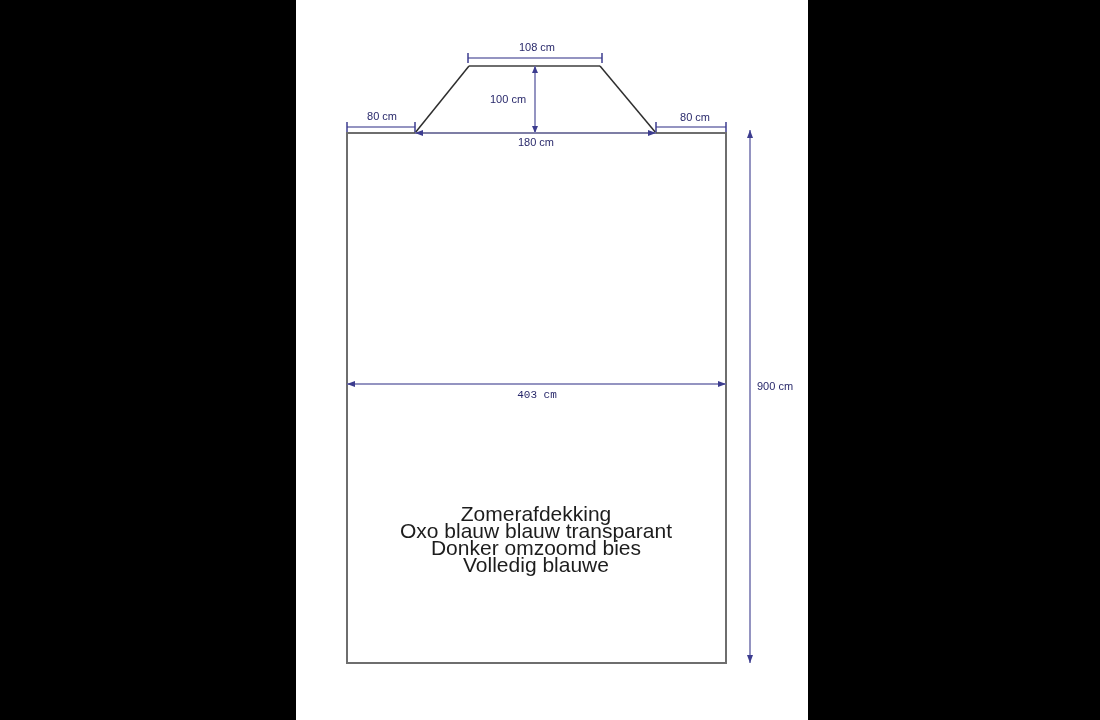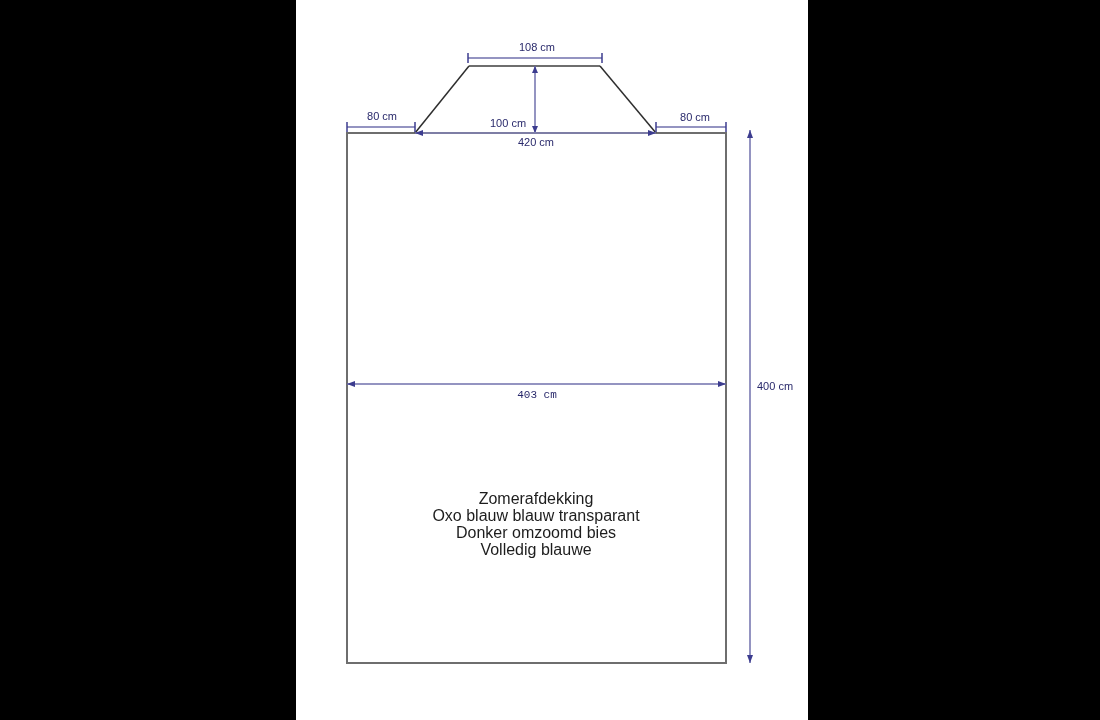--- a/index.html
+++ b/index.html
@@ -30,25 +30,25 @@
     font-size: 11px;
     line-height: 14px;
     white-space: nowrap;
   }
   .dim-label.centered {
     transform: translateX(-50%);
   }
   .desc-block {
     position: absolute;
     left: 240px;
-    top: 490px;
+    top: 505px;
     transform: translateX(-50%);
     text-align: center;
     color: #1d1d1d;
-    font-size: 16px;
+    font-size: 21px;
     line-height: 17px;
     white-space: nowrap;
   }
 </style>
 </head>
 <body>
 
 <div class="stage">
   <div class="canvas">
 
@@ -84,31 +84,31 @@
       <polygon points="51,384 59,381 59,387" fill="#3c3c8f"></polygon>
       <polygon points="430,384 422,381 422,387" fill="#3c3c8f"></polygon>
 
       <line x1="454" y1="130" x2="454" y2="663" stroke="#7070ad" stroke-width="1.5"></line>
       <polygon points="454,130 451,138 457,138" fill="#3c3c8f"></polygon>
       <polygon points="454,663 451,655 457,655" fill="#3c3c8f"></polygon>
     </svg>
 
     <div class="dim-label centered" style="left:241px; top:40px;">108 cm</div>
 
-    <div class="dim-label" style="left:194px; top:92px;margin-top:24px;">100 cm</div>
+    <div class="dim-label" style="left:194px; top:92px;">100 cm</div>
 
     <div class="dim-label centered" style="left:86px; top:109px;">80 cm</div>
 
     <div class="dim-label centered" style="left:399px; top:110px;">80 cm</div>
 
-    <div class="dim-label centered" style="left:240px; top:135px;">420 cm</div>
+    <div class="dim-label centered" style="left:240px; top:135px;">180 cm</div>
 
     <div class="dim-label centered" style="left:241px; top:388px;font-family:Liberation Mono, monospace;">403 cm</div>
 
-    <div class="dim-label" style="left:461px; top:379px;">400 cm</div>
+    <div class="dim-label" style="left:461px; top:379px;">900 cm</div>
 
     <div class="desc-block">
       <div>Zomerafdekking</div>
       <div>Oxo blauw blauw transparant</div>
       <div>Donker omzoomd bies</div>
       <div>Volledig blauwe</div>
     </div>
 
   </div>
 </div>

